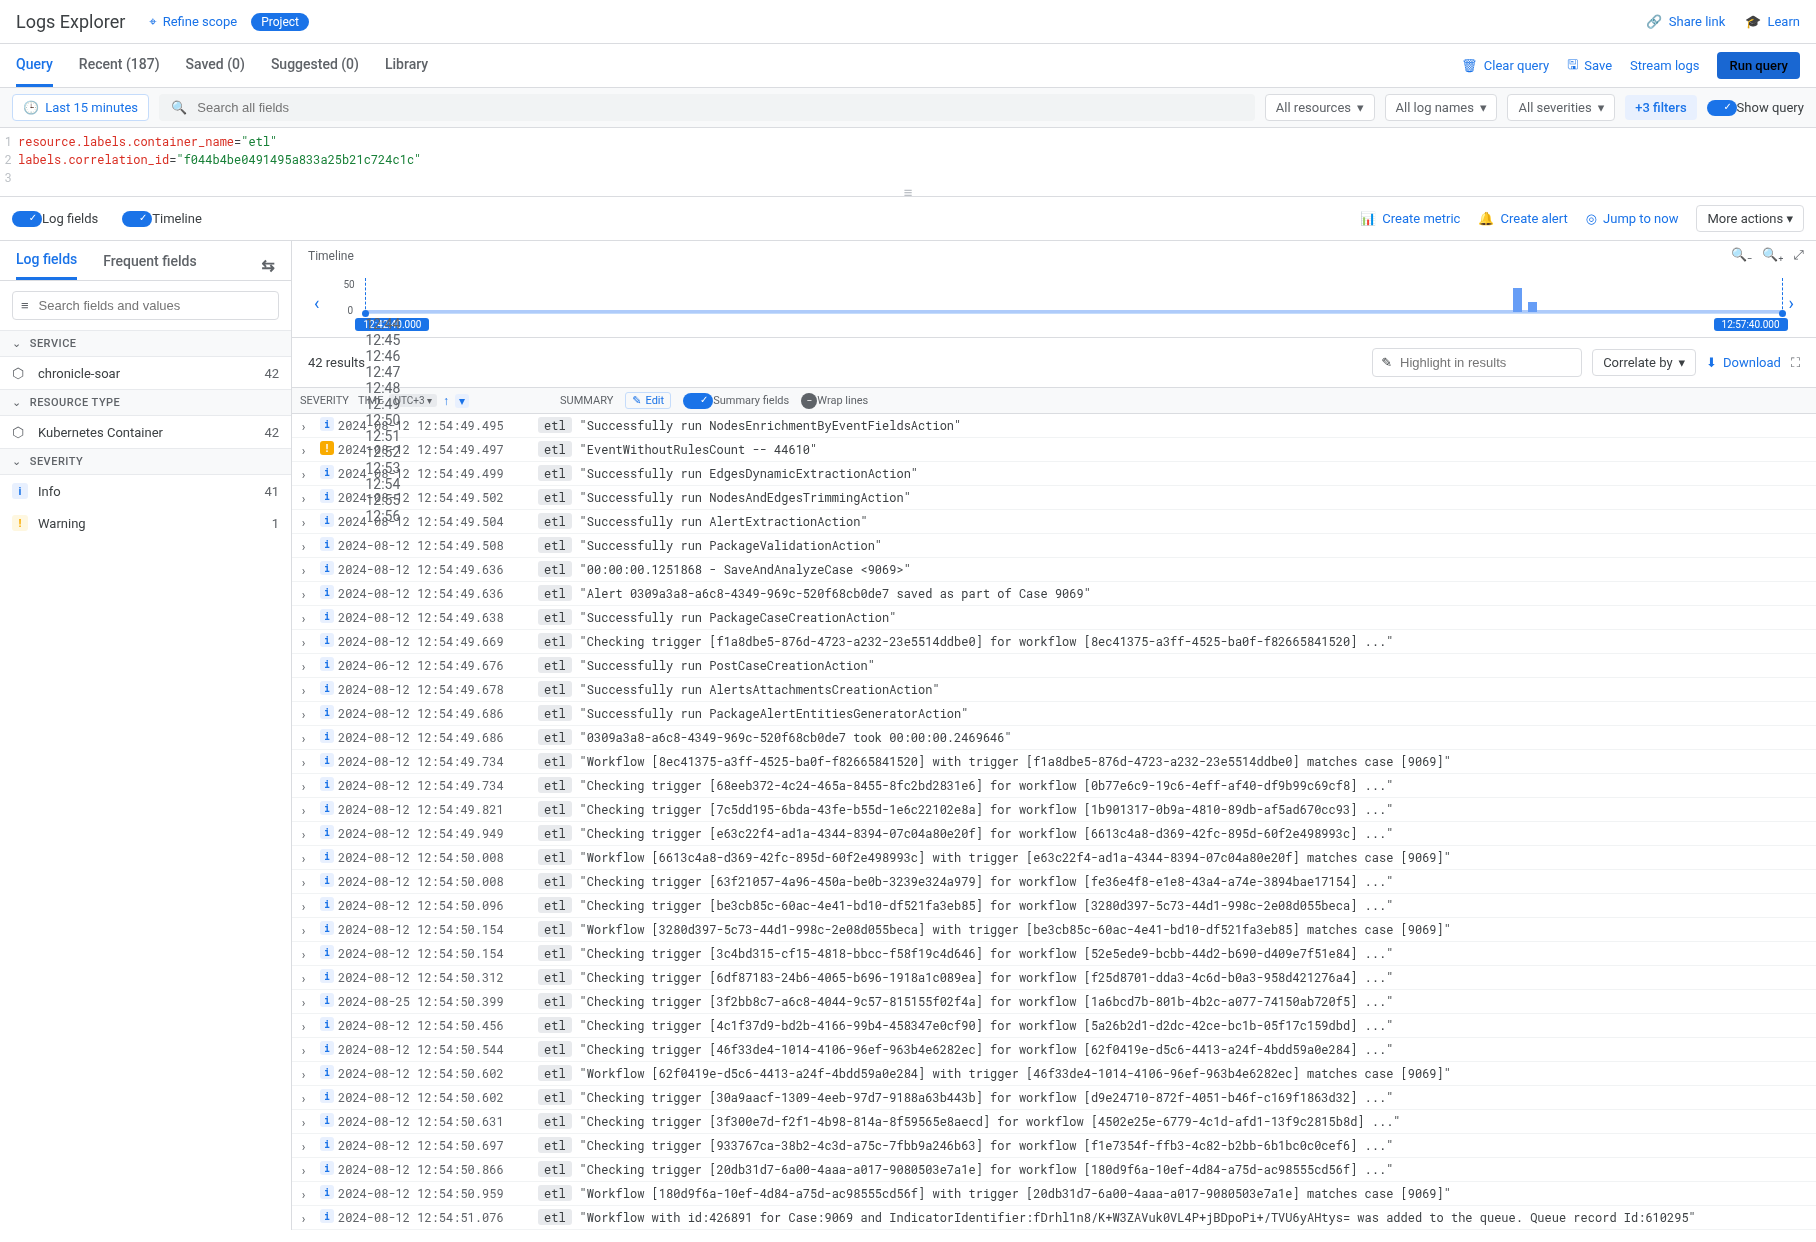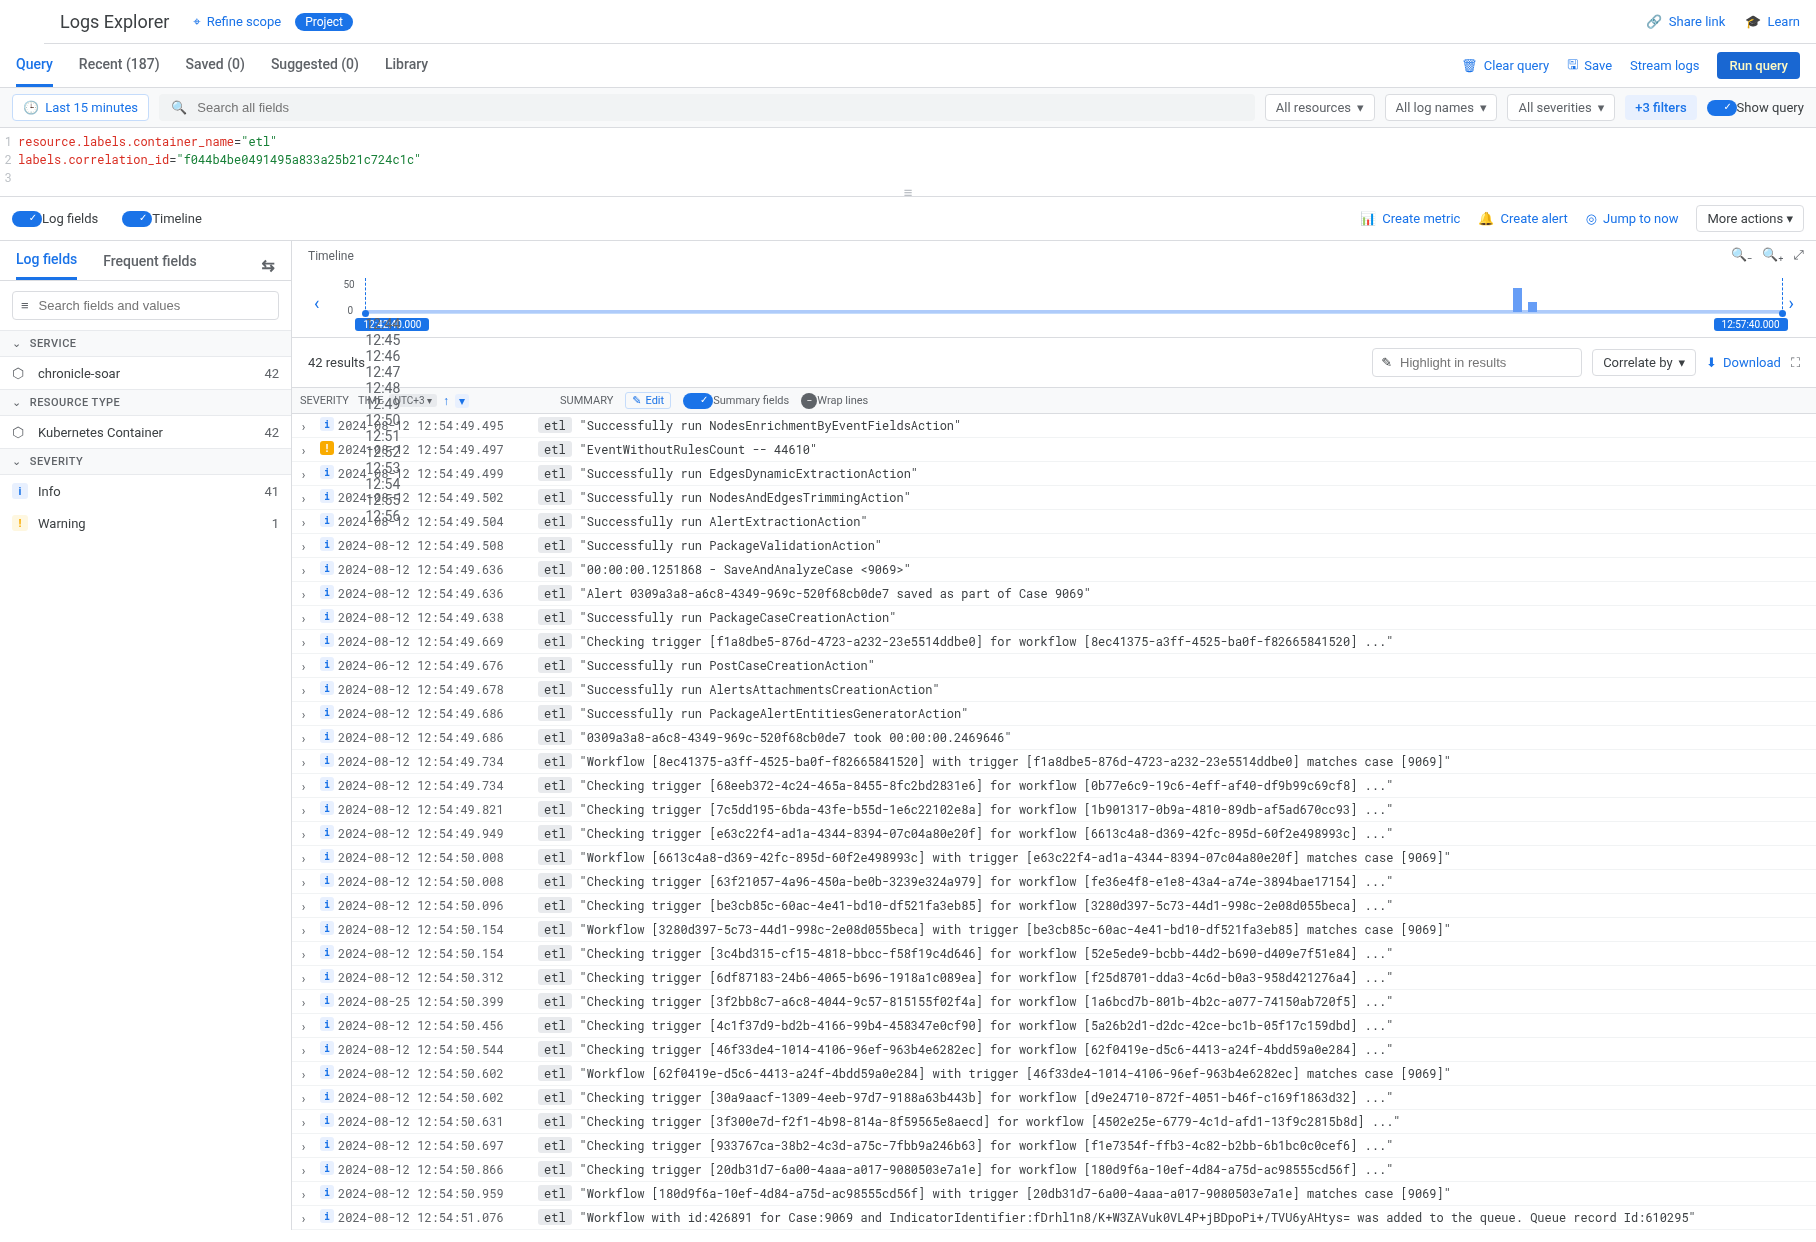--- a/index.html
+++ b/index.html
@@ -22,36 +22,35 @@
     font-family: "Google Sans", Roboto, Arial, sans-serif;
     font-size: 13px;
     color: var(--text);
     background: var(--bg);
     width: 1816px;
   }
   .topbar {
     display: flex; align-items: center; justify-content: space-between;
     padding: 6px 16px; border-bottom: 1px solid var(--border);
     height: 44px;
-    margin-left: 44px;
   }
   .topbar-left { display:flex; align-items:center; gap:14px; }
   .title { font-size: 18px; font-weight: 400; color:#3c4043; padding-right:10px;}
   .link-blue { color: var(--blue); display:flex; align-items:center; gap:6px; font-size:13px; cursor:pointer; }
   .chip { background: var(--blue); color:#fff; border-radius:10px; padding:2px 10px; font-size:12px; }
   .topbar-right { display:flex; gap:20px; }
   .tabsbar {
     display:flex; align-items:center; justify-content:space-between;
     padding: 0 16px; height:44px; border-bottom: 1px solid var(--border);
   }
   .tabs { display:flex; gap:26px; }
   .tab { color:var(--text2); padding:12px 0; cursor:pointer; font-weight:500; font-size:14px; }
   .tab.active { color: var(--blue); border-bottom: 3px solid var(--blue); }
   .tabs-actions { display:flex; align-items:center; gap:18px; }
-  .btn-primary { background: var(--blue2); color:#fef9c3; border-radius:4px; padding:6px 12px; font-weight:500; cursor:pointer; }
+  .btn-primary { background: var(--blue2); color:#000000; border-radius:4px; padding:6px 12px; font-weight:500; cursor:pointer; }
   .querybar {
     display:flex; align-items:center; gap:10px; padding:6px 12px; border-bottom:1px solid var(--border);
     background: var(--bg3);
   }
   .pill {
     display:flex; align-items:center; gap:6px; border:1px solid var(--border); background:#fff;
     border-radius:4px; padding:5px 10px; cursor:pointer; color:var(--text2); font-size:13px;
   }
   .pill.blue { color: var(--blue); border-color:#c5dcfb; }
   .search-field {

